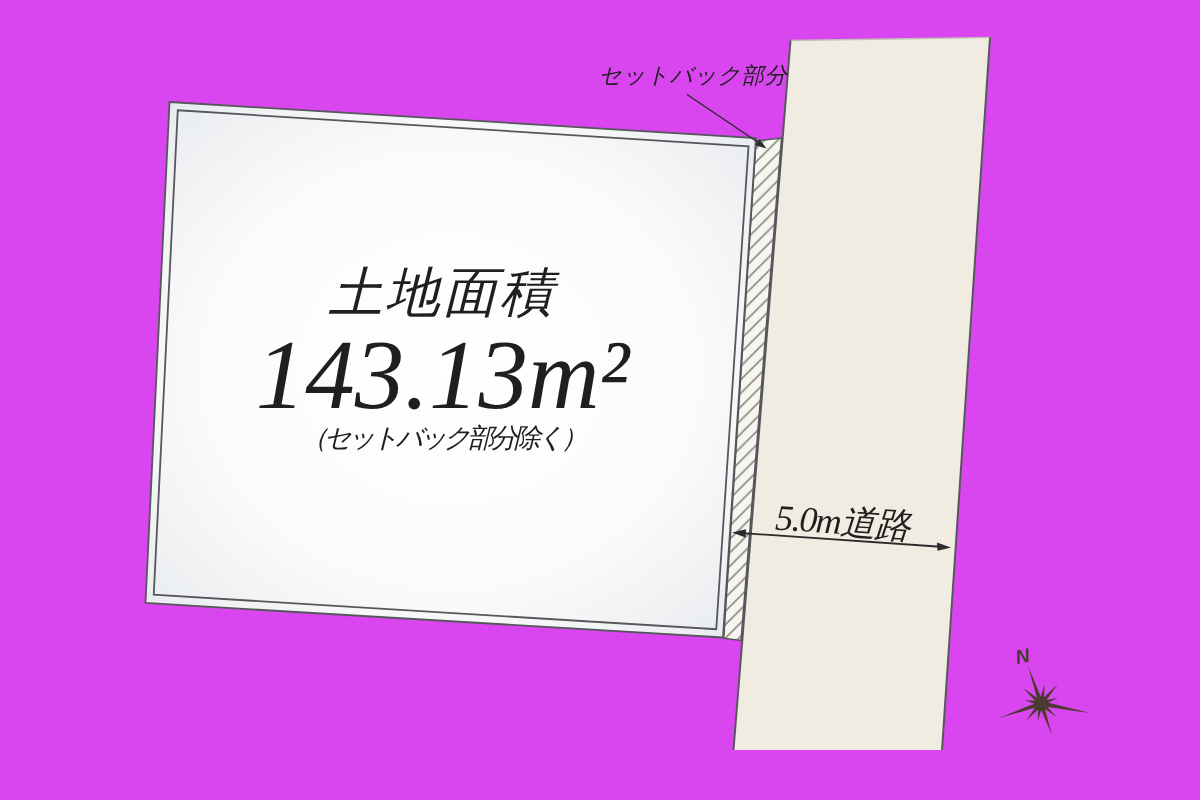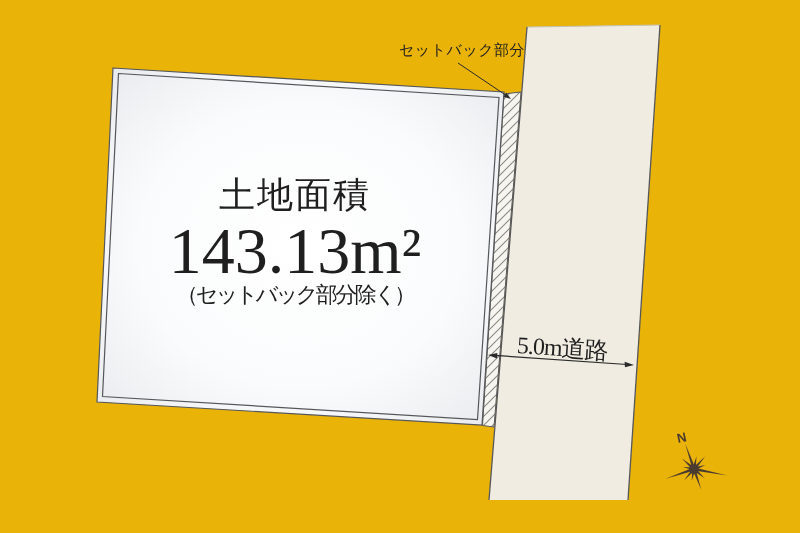--- a/index.html
+++ b/index.html
@@ -8,41 +8,42 @@
     --hatch:#8A8A84;
     --arrow:#2B2B2B;
     --text:#1F1F1F;
     --compass:#4A3B2F;
   }
   *{margin:0;padding:0;box-sizing:border-box;}
   html,body{background:#fff;}
   .stage{
     position:relative;
     width:800px;height:533px;
-    background:#eab308;
+    background:#d946ef;
     overflow:hidden;
     font-family:"Liberation Serif","DejaVu Serif",serif;
     color:var(--text);
+    font-style:italic;
   }
   .stage svg{position:absolute;left:0;top:0;}
   .txt{position:absolute;white-space:nowrap;}
   .setback-label{
     left:399px;top:41px;
     font-size:15px;
     letter-spacing:0.5px;
   }
   .center-block{
     position:absolute;
     left:60px;top:0;width:470px;height:100%;
     text-align:center;
   }
   .center-block .line{position:absolute;left:0;width:100%;}
   .area-title{top:171px;font-size:36px;letter-spacing:2px;}
   .area-value{top:213px;font-size:66px;letter-spacing:0px;}
-  .area-note{top:280px;font-size:22px;letter-spacing:-2.5px;}
+  .area-note{top:280px;font-size:18px;letter-spacing:-2.5px;}
   .road-label{
     left:517px;top:329px;
     font-size:24px;
     letter-spacing:-1px;
     transform:rotate(3.8deg);
     transform-origin:left center;
   }
   .compass-n{
     left:677px;top:430px;
     font-size:13px;

